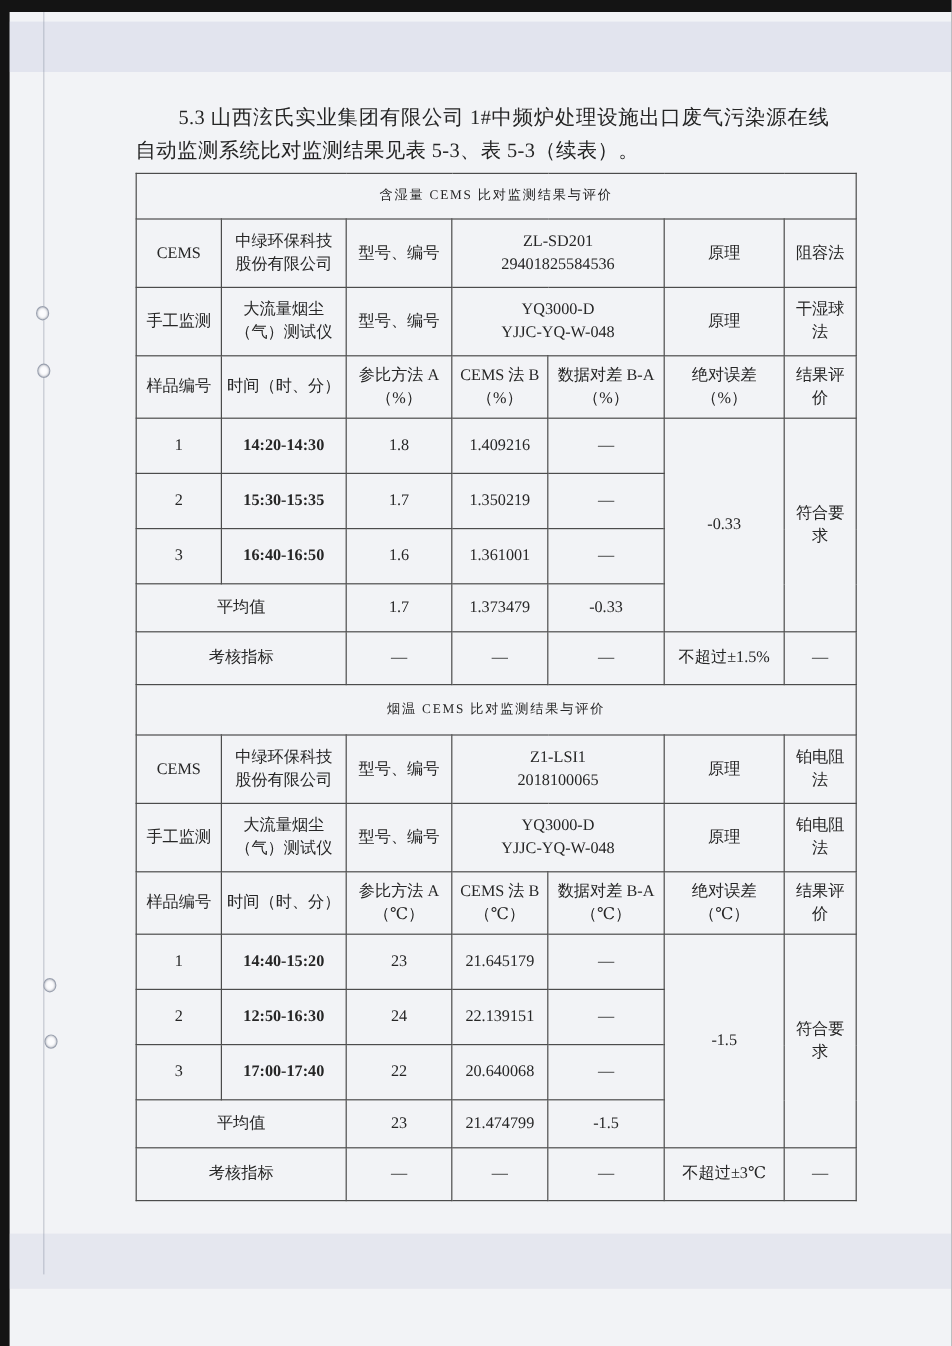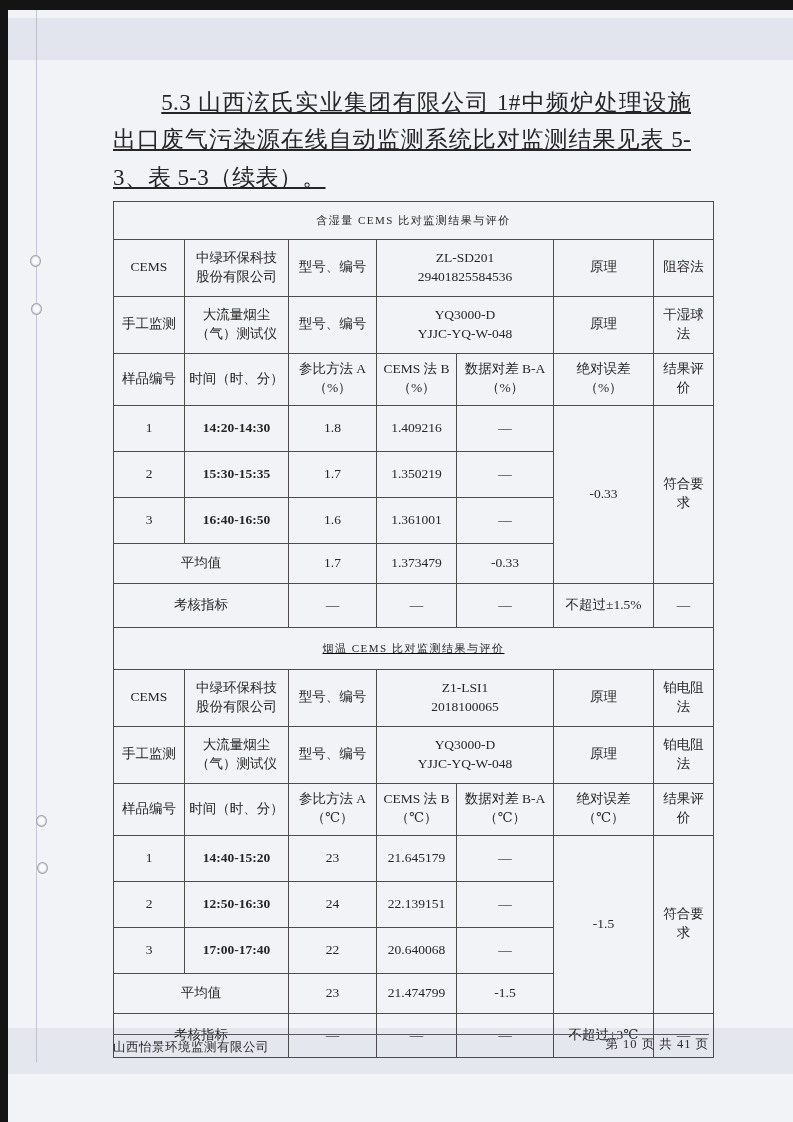--- a/index.html
+++ b/index.html
@@ -17,35 +17,35 @@
     background-color:#f2f3f6;
   }
   .band{position:absolute;left:0;right:0;pointer-events:none;}
   .band1{top:8px;height:42px;background:rgba(190,196,220,0.30);}
   .band2{top:1018px;height:46px;background:rgba(196,202,224,0.28);}
   .fold-line{position:absolute;left:28px;top:0;width:1px;height:1052px;background:rgba(140,146,165,0.45);}
   .punch{position:absolute;width:9px;height:10px;border-radius:50%;
     background:#fcfcfe;border:1px solid #9aa0ae;box-shadow:inset 0 0 2px rgba(90,95,110,0.6);}
   .content{position:absolute;left:105px;top:74px;width:600px;}
   .intro{
-    margin:0 0 5px 0;width:578px;font-size:23px;line-height:1.62;color:#252525;
-    text-indent:2.1em;text-align:justify;letter-spacing:0.3px;text-decoration:underline;
+    margin:0 0 5px 0;width:578px;font-size:17px;line-height:1.62;color:#252525;
+    text-indent:2.1em;text-align:justify;letter-spacing:0.3px;
   }
   .caption{
     width:600px;margin:0 0 5px 0;text-align:center;font-weight:bold;
     font-size:15px;color:#1e1e1e;letter-spacing:0.5px;
   }
   table.cmp{border-collapse:collapse;width:600px;table-layout:fixed;}
   table.cmp td{
     border:1px solid #4c4c4c;text-align:center;vertical-align:middle;
     font-size:13.5px;color:#262626;padding:2px 3px;white-space:pre-line;line-height:1.4;
   }
   tr.rt td{font-size:11px;letter-spacing:1.5px;}
   tr.rt{height:38px;}
-  tr.rt2{height:42px;text-decoration:underline;}
+  tr.rt2{height:42px;}
   tr.re{height:57px;}
   tr.rh{height:52px;}
   tr.rs{height:46px;}
   tr.ra{height:40px;}
   tr.rk{height:44px;}
   td.bold{font-weight:600;font-family:Liberation Serif, serif;}
   .footer{
     position:absolute;left:105px;top:1024px;width:596px;
     border-top:1.5px solid #565860;display:flex;justify-content:space-between;align-items:flex-start;
   }
@@ -223,17 +223,13 @@
           <td>—</td>
           <td>—</td>
           <td>—</td>
           <td>不超过±3℃</td>
           <td>—</td>
         </tr>
       </tbody>
     </table>
   </div>
 
-  <div class="footer">
-    <span class="co">山西怡景环境监测有限公司</span>
-    <span class="pg">第 10 页 共 41 页</span>
-  </div>
 </div>
 
 </body></html>

